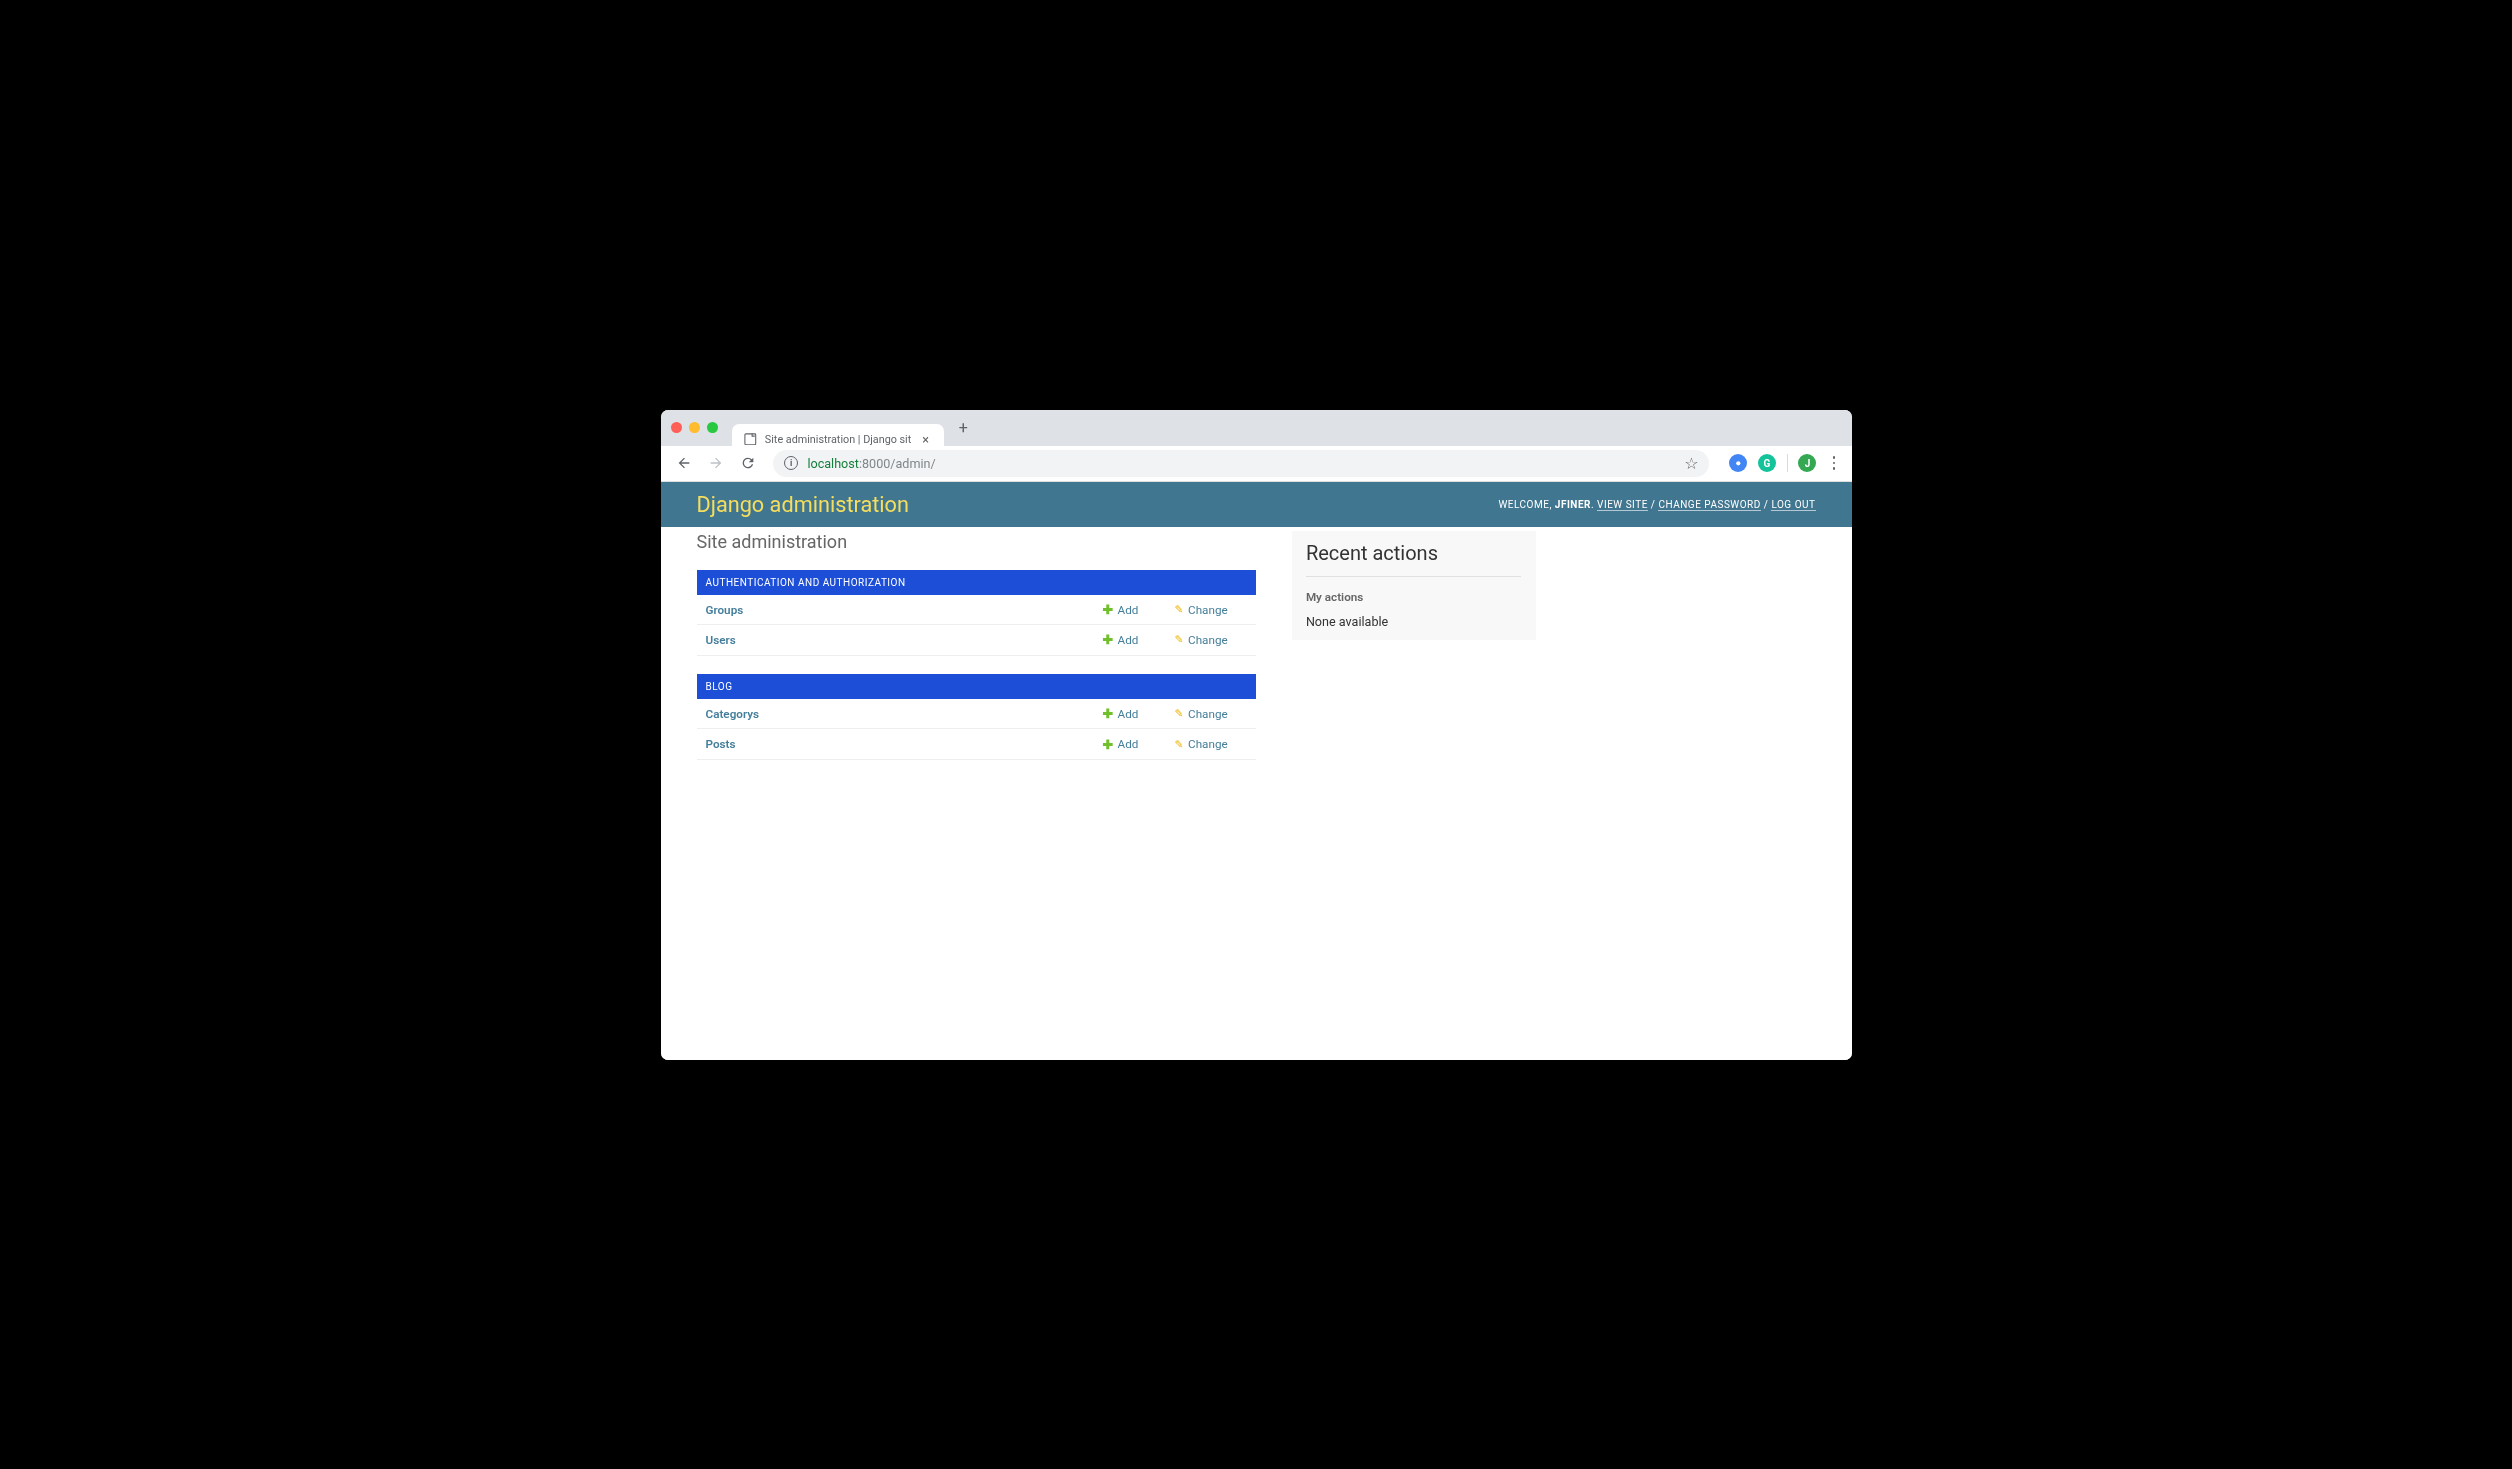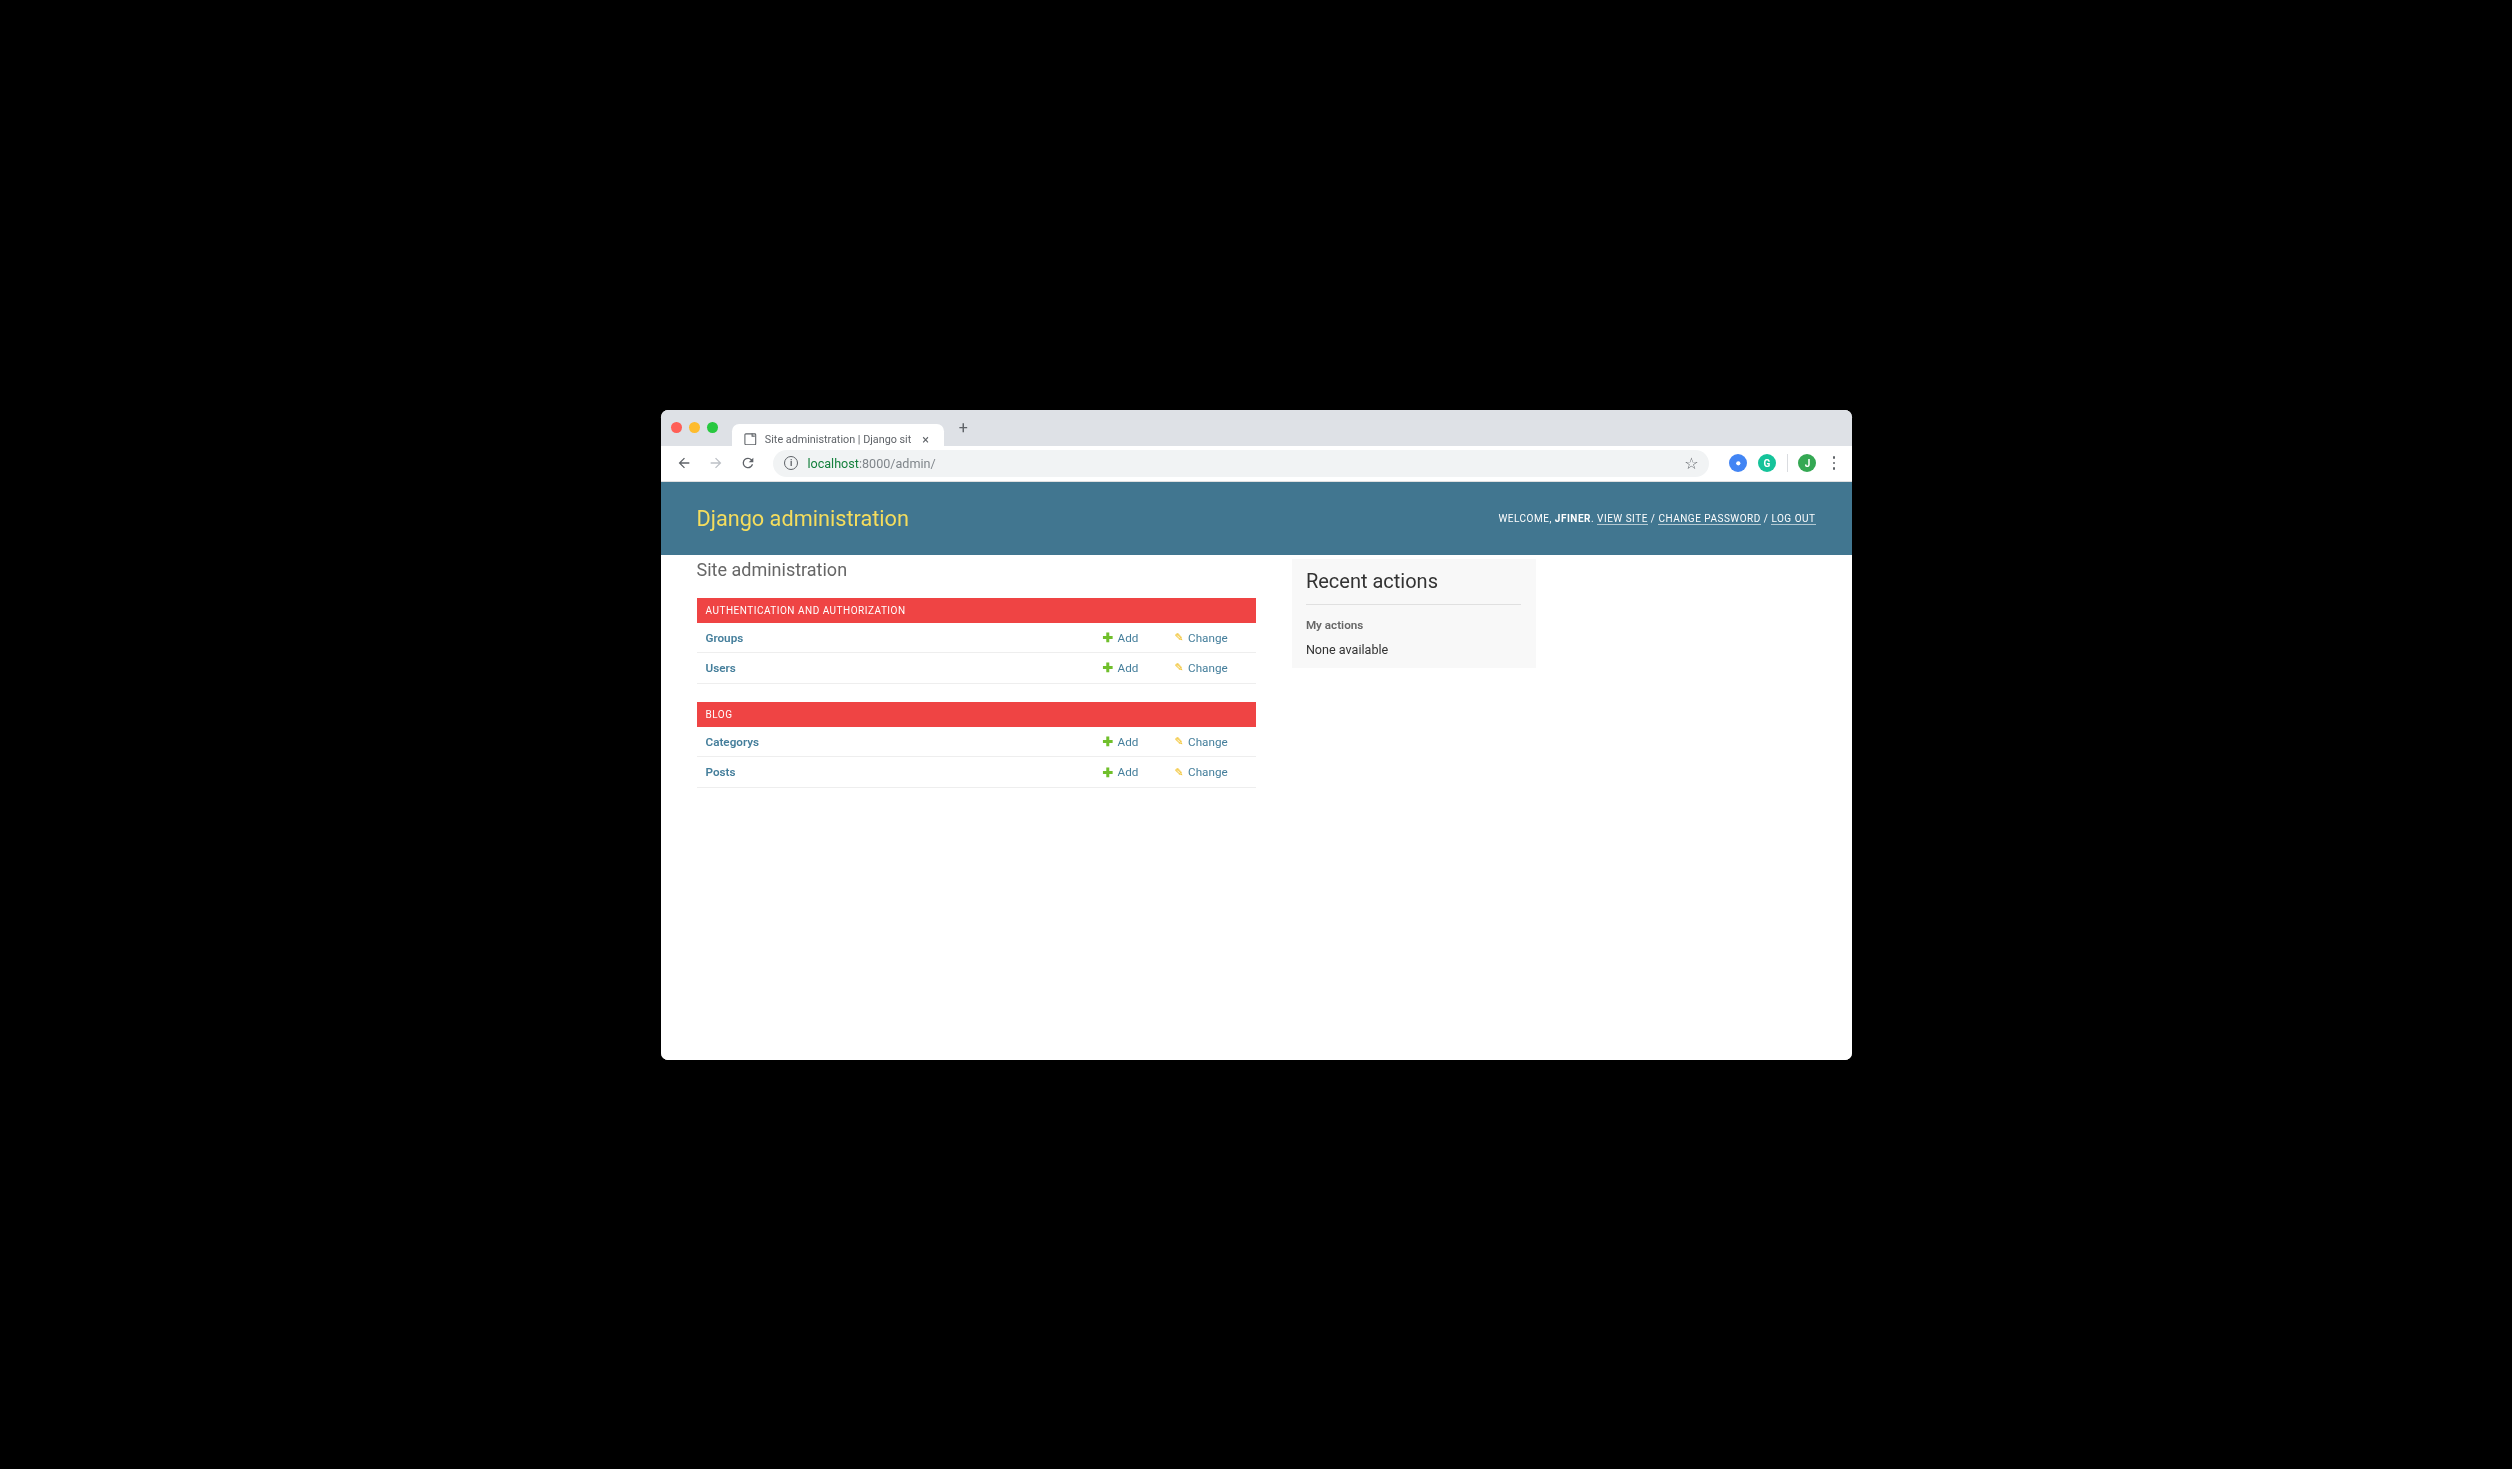--- a/index.html
+++ b/index.html
@@ -179,21 +179,21 @@
       background: #5f6368;
       border-radius: 50%;
     }
     .content {
       height: 578px;
       background: #fff;
     }
     .django-header {
       background: #417690;
       color: #fff;
-      padding: 24px 36px;
+      padding: 10px 36px;
       display: flex;
       align-items: center;
       justify-content: space-between;
     }
     .branding {
       color: #f5dd5d;
       font-size: 21.7px;
       font-weight: 400;
     }
     .user-tools {
@@ -221,21 +221,21 @@
       color: #666;
       margin-bottom: 18px;
     }
     .content-main {
       flex: 0 0 559px;
     }
     .module {
       margin-bottom: 18px;
     }
     .module-caption {
-      background: #ef4444;
+      background: #1d4ed8;
       color: #fff;
       padding: 7.2px 9px;
       font-size: 10px;
       font-weight: 400;
       letter-spacing: 0.5px;
       text-transform: uppercase;
     }
     .model-row {
       display: flex;
       align-items: center;

